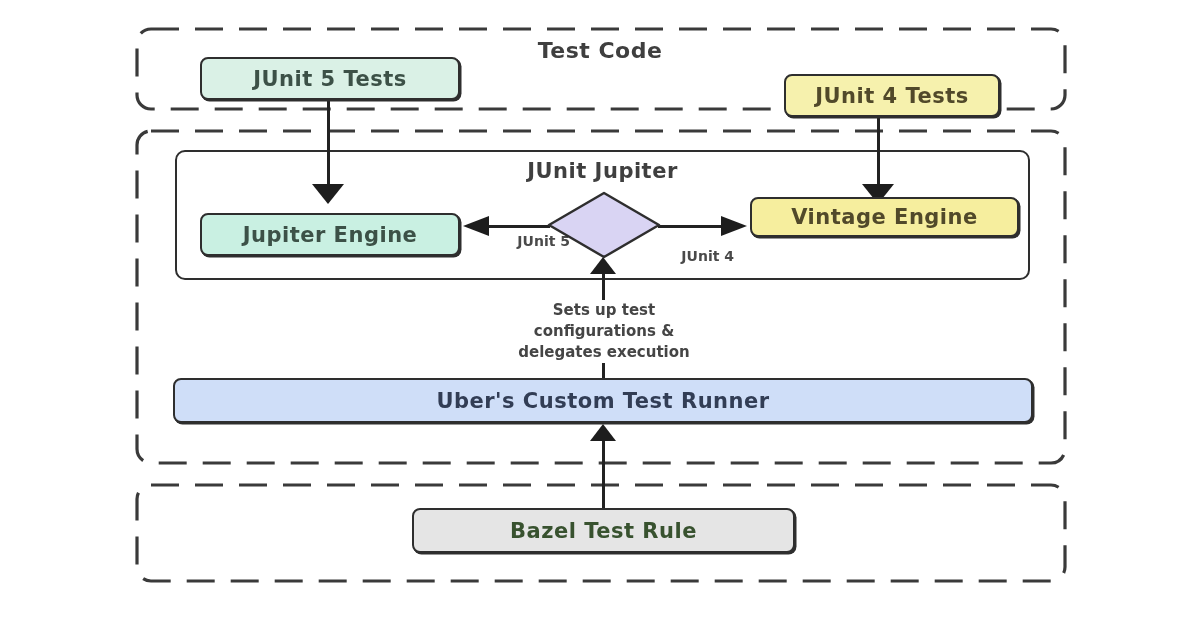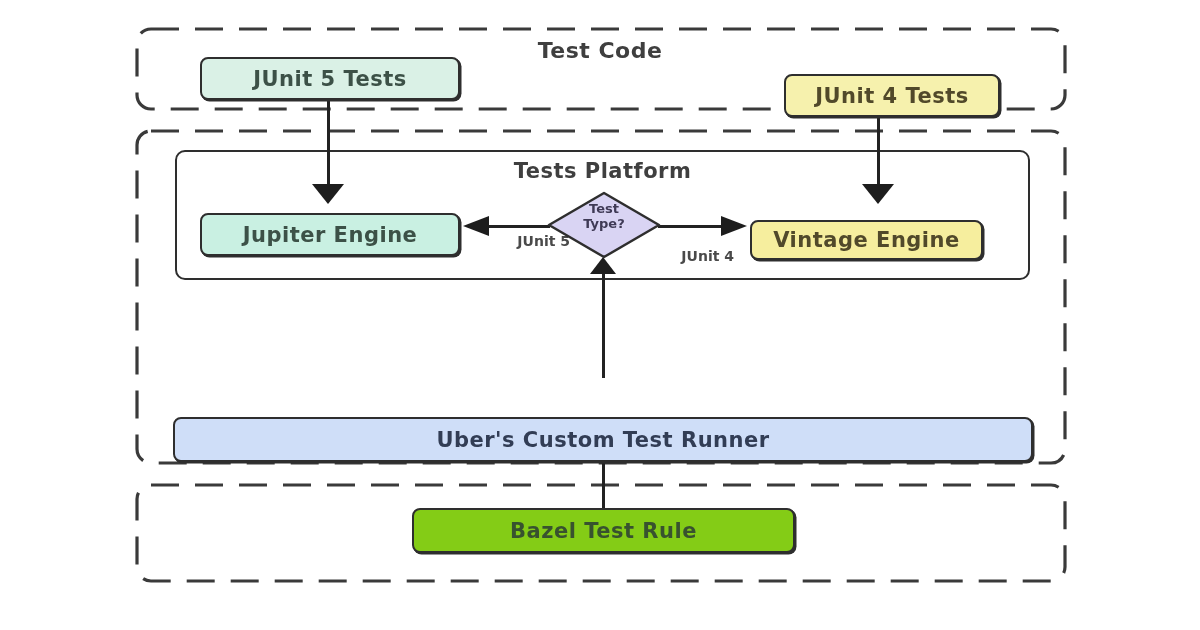--- a/index.html
+++ b/index.html
@@ -37,21 +37,21 @@
     border:2.5px solid #2e2e2e;border-radius:8px;
     box-sizing:border-box;
     display:flex;align-items:center;justify-content:center;
     font-size:21px;font-weight:bold;letter-spacing:0.5px;
     box-shadow:1.5px 1.5px 0 #2e2e2e;
     white-space:nowrap;
   }
   .n-junit5{left:200px;top:57px;width:260px;height:43px;}
   .n-junit4{left:750px;top:74px;width:216px;height:43px;margin-left:34px;}
   .n-jupiter{left:200px;top:205px;width:260px;height:43px;}
-  .n-vintage{left:750px;top:220px;width:233px;height:40px;}
+  .n-vintage{left:750px;top:197px;width:269px;height:40px;}
   .n-uber{left:173px;top:378px;width:860px;height:45px;}
   .n-bazel{left:412px;top:508px;width:383px;height:45px;}
   
   .decision-wrap{position:absolute;left:546px;top:191px;width:116px;height:68px;}
   .decision-label{
     position:absolute;left:0;top:10px;width:116px;
     text-align:center;font-size:13px;font-weight:bold;line-height:15px;
     white-space:pre-line;
   }
   
@@ -103,21 +103,21 @@
 
   <svg class="group-svg" style="left:134px;top:482px;" width="934" height="102">
     <rect x="3" y="3" width="928" height="96" rx="14" ry="14" fill="none" stroke="#3a3a3a" stroke-width="3.2" stroke-dasharray="28 16"></rect>
   </svg>
 
   <div class="group-label centered-label" style="left:135px;top:38px;width:930px;">Test Code</div>
 
 
 
   <div class="platform-box"></div>
-  <div class="platform-label">Tests Platform</div>
+  <div class="platform-label">JUnit Jupiter</div>
 
   <div class="vline" style="left:327px;top:99px;height:86px;"></div>
   <div class="arrow-down" style="left:312px;top:184px;"></div>
 
   <div class="vline" style="left:877px;top:99px;height:86px;"></div>
   <div class="arrow-down" style="left:862px;top:184px;"></div>
 
   <div class="hline" style="left:486px;top:225px;width:64px;"></div>
   <div class="arrow-left" style="left:463px;top:216px;"></div>
 
@@ -126,20 +126,23 @@
 
   <div class="vline" style="left:602px;top:272px;height:106px;"></div>
   <div class="arrow-up" style="left:590px;top:257px;"></div>
 
   <div class="vline" style="left:602px;top:440px;height:68px;"></div>
   <div class="arrow-up" style="left:590px;top:424px;"></div>
 
   <div class="edge-label" style="left:470px;top:233px;">JUnit 5</div>
   <div class="edge-label" style="left:634px;top:248px;">JUnit 4</div>
 
+  <div class="annotation">Sets up test
+configurations &amp;
+delegates execution</div>
 
   <div class="node n-junit5" style="background-color: rgb(218, 241, 230);">
     <span style="color: rgb(60, 81, 71);">JUnit 5 Tests</span>
   </div>
 
   <div class="node n-junit4" style="background-color: rgb(246, 241, 173);">
     <span style="color: rgb(81, 73, 42);">JUnit 4 Tests</span>
   </div>
 
   <div class="node n-jupiter" style="background-color: rgb(201, 240, 226); margin-top: 8px;">
@@ -147,25 +150,23 @@
   </div>
 
   <div class="node n-vintage" style="background-color: rgb(246, 238, 158);">
     <span style="color: rgb(81, 73, 42);">Vintage Engine</span>
   </div>
 
   <div class="decision-wrap">
     <svg width="116" height="68">
       <polygon points="58,2 113,34 58,66 3,34" stroke="#2e2e2e" stroke-width="2.5" stroke-linejoin="round" fill="#d9d4f3"></polygon>
     </svg>
-    <div class="decision-label" style="color: rgb(63, 58, 85);">Test
-Type?</div>
   </div>
 
-  <div class="node n-uber" style="background-color: rgb(207, 222, 248); margin-top: 39px;">
+  <div class="node n-uber" style="background-color: rgb(207, 222, 248);">
     <span style="color: rgb(50, 61, 85);">Uber's Custom Test Runner</span>
   </div>
 
-  <div class="node n-bazel" style="background-color: #84cc16;">
+  <div class="node n-bazel" style="background-color: #e5e5e5;">
     <span style="color: rgb(56, 82, 47);">Bazel Test Rule</span>
   </div>
 
 </div>
 
 </body></html>

